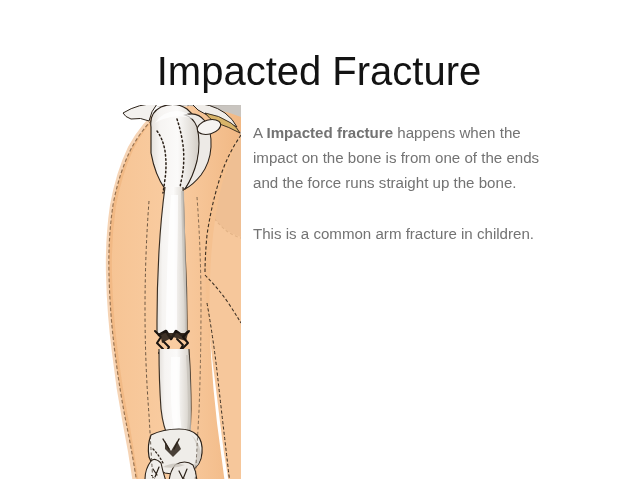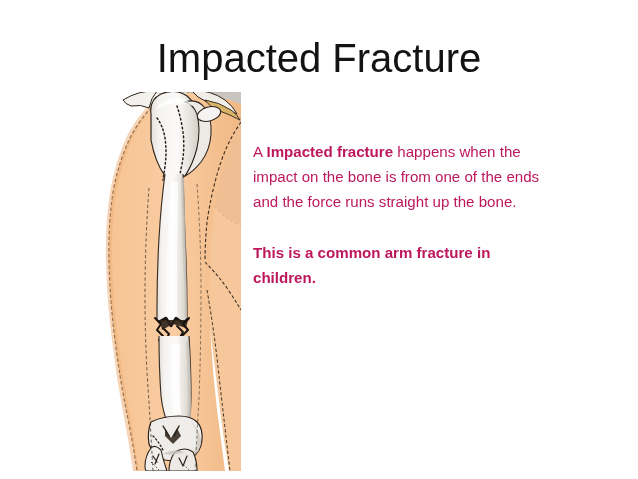--- a/index.html
+++ b/index.html
@@ -9,21 +9,21 @@
   body {
     width: 638px;
     height: 479px;
     background: #ffffff;
     font-family: "Liberation Sans", sans-serif;
     overflow: hidden;
     position: relative;
   }
   #slide {
     position: absolute;
-    left: 0; top: 4px;
+    left: 0; top: 17px;
     width: 638px;
     height: 380px;
     background: #ffffff;
   }
 
   
   #slide-title {
     position: absolute;
     left: 0;
     top: 31px;
@@ -38,27 +38,26 @@
   }
 
   
   #body-text {
     position: absolute;
     left: 253px;
     top: 103px;
     width: 288px;
     font-size: 15.1px;
     line-height: 25.2px;
-    color: #be185d;
-    margin-top: 32px;
+    color: #737373;
   }
   #body-text p {
     margin: 0 0 25px 0;
   }
-  #body-text p:last-child { margin-bottom: 0; font-weight: bold; }
+  #body-text p:last-child { margin-bottom: 0; }
   #body-text b { font-weight: bold; }
 
   
   #illustration {
     position: absolute;
     left: 93px;
     top: 88px;
     width: 148px;
     height: 379px;
   }

